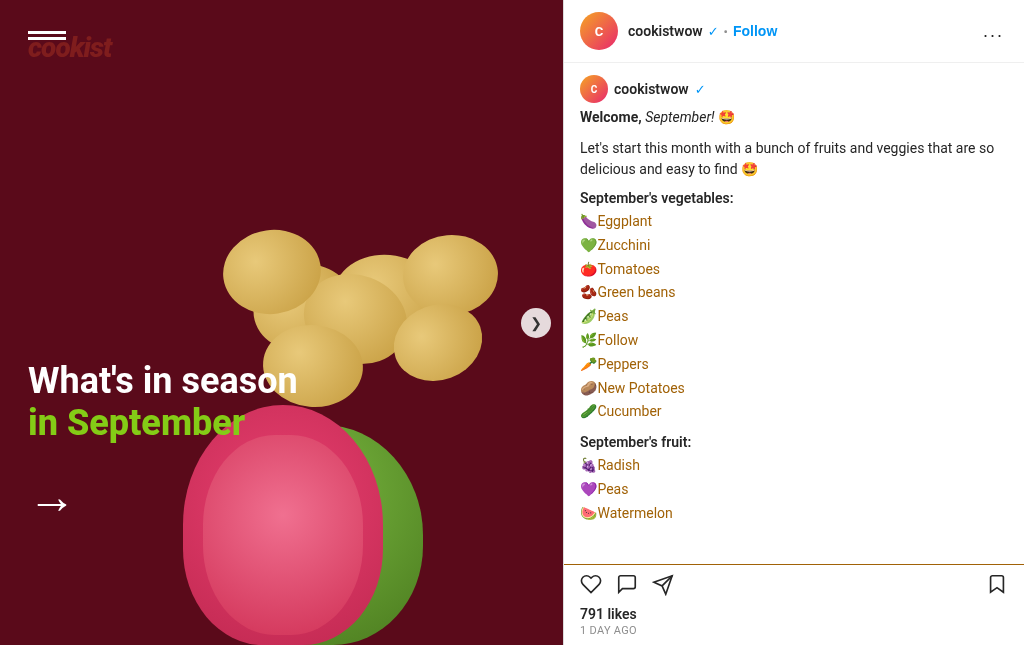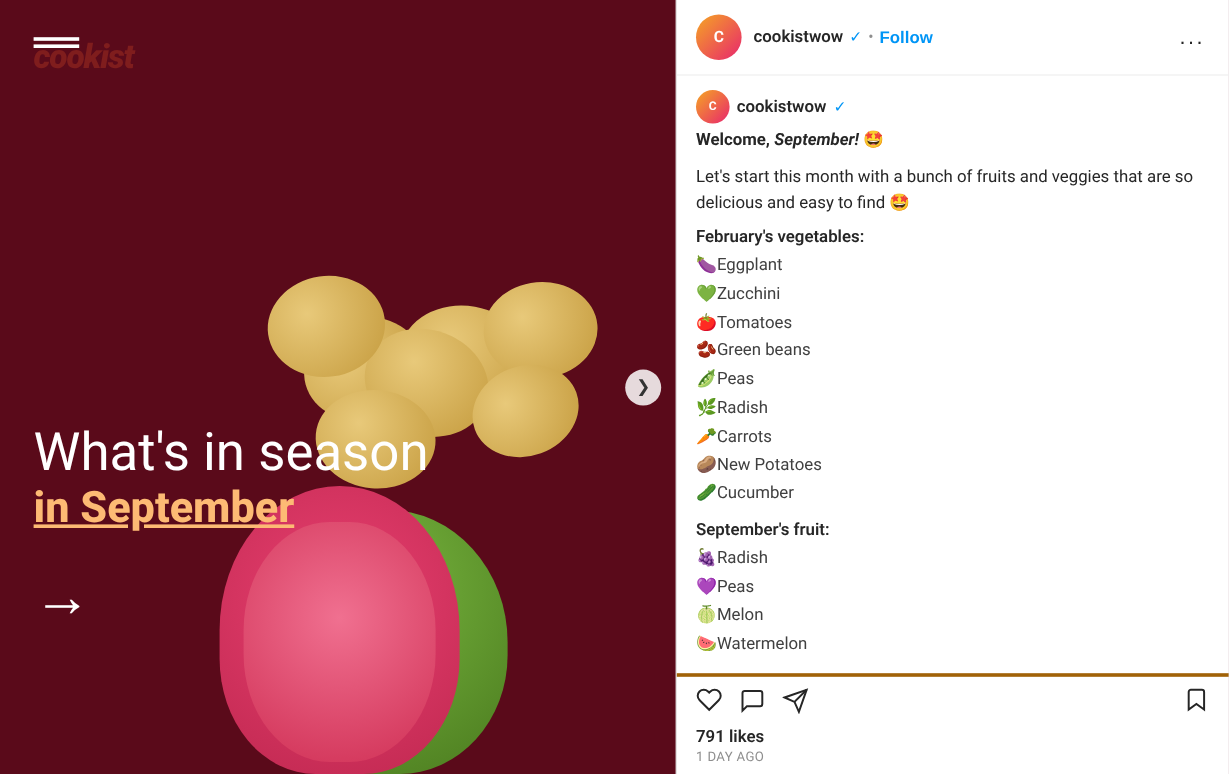--- a/index.html
+++ b/index.html
@@ -41,30 +41,29 @@
     }
 
     .headline {
       position: absolute;
       bottom: 200px;
       left: 28px;
       z-index: 10;
     }
     .headline .white-text {
       color: #fff;
-      font-size: 44px;
-      font-weight: 400;
+      font-size: 36px;
+      font-weight: 700;
       line-height: 1.1;
     }
     .headline .pink-text {
-      color: #fdba74;
+      color: #84cc16;
       font-size: 36px;
       font-weight: 800;
       line-height: 1.2;
-      text-decoration: underline;
     }
 
     .arrow-btn {
       position: absolute;
       bottom: 120px;
       left: 28px;
       color: #fff;
       font-size: 48px;
       font-weight: 300;
       z-index: 10;
@@ -247,41 +246,41 @@
 
     .caption-text {
       font-size: 14px;
       color: #262626;
       line-height: 1.5;
       margin-bottom: 10px;
       padding-left: 0;
     }
 
     .caption-text .bold { font-weight: 700; margin-top: 36px; }
-    .caption-text .italic { font-style: italic; font-weight: 700; margin-top: 20px; }
+    .caption-text .italic { font-style: italic; font-weight: 400; margin-top: 20px; }
 
     .section-title {
       font-size: 14px;
       font-weight: 600;
       color: #262626;
       margin-top: 10px;
       margin-bottom: 4px;
     }
 
     .list-item {
       font-size: 14px;
-      color: #404040;
+      color: #a16207;
       line-height: 1.7;
       display: flex;
       align-items: center;
       gap: 3px;
     }
 
     .post-footer {
-      border-top: 3px solid #a16207;
+      border-top: 1px solid #a16207;
       padding: 8px 16px;
     }
 
     .action-row {
       display: flex;
       align-items: center;
       gap: 14px;
       margin-bottom: 6px;
     }
 
@@ -371,40 +370,39 @@
       <div class="caption-avatar">C</div>
       <span class="caption-username">cookistwow</span>
       <span class="verified-icon">✓</span>
     </div>
 
     <div class="caption-text">
       <span><span class="bold">Welcome, </span><span class="italic">September!</span> 🤩</span>
     </div>
     <div class="caption-text">Let's start this month with a bunch of fruits and veggies that are so delicious and easy to find 🤩</div>
 
-    <div class="section-title">February's vegetables:</div>
+    <div class="section-title">September's vegetables:</div>
 
     <div id="vegetables-list">
         <div class="list-item">🍆Eggplant</div>
         <div class="list-item">💚Zucchini</div>
         <div class="list-item">🍅Tomatoes</div>
         <div class="list-item">🫘Green beans</div>
         <div class="list-item">🫛Peas</div>
-        <div class="list-item">🌿Radish</div>
-        <div class="list-item">🥕Carrots</div>
+        <div class="list-item">🌿Follow</div>
+        <div class="list-item">🥕Peppers</div>
         <div class="list-item">🥔New Potatoes</div>
         <div class="list-item">🥒Cucumber</div>
       </div>
 
     <div class="section-title">September's fruit:</div>
 
     <div id="fruits-list">
         <div class="list-item">🍇Radish</div>
         <div class="list-item">💜Peas</div>
-        <div class="list-item">🍈Melon</div>
         <div class="list-item">🍉Watermelon</div>
       </div>
 
   </div>
 
   <div class="post-footer">
     <div class="action-row">
       <span class="action-icon"><svg width="22" height="22" viewBox="0 0 24 24" fill="none" stroke="#262626" stroke-width="1.8">
             <path d="M20.84 4.61a5.5 5.5 0 0 0-7.78 0L12 5.67l-1.06-1.06a5.5 5.5 0 0 0-7.78 7.78l1.06 1.06L12 21.23l7.78-7.78 1.06-1.06a5.5 5.5 0 0 0 0-7.78z"></path>
           </svg></span>

